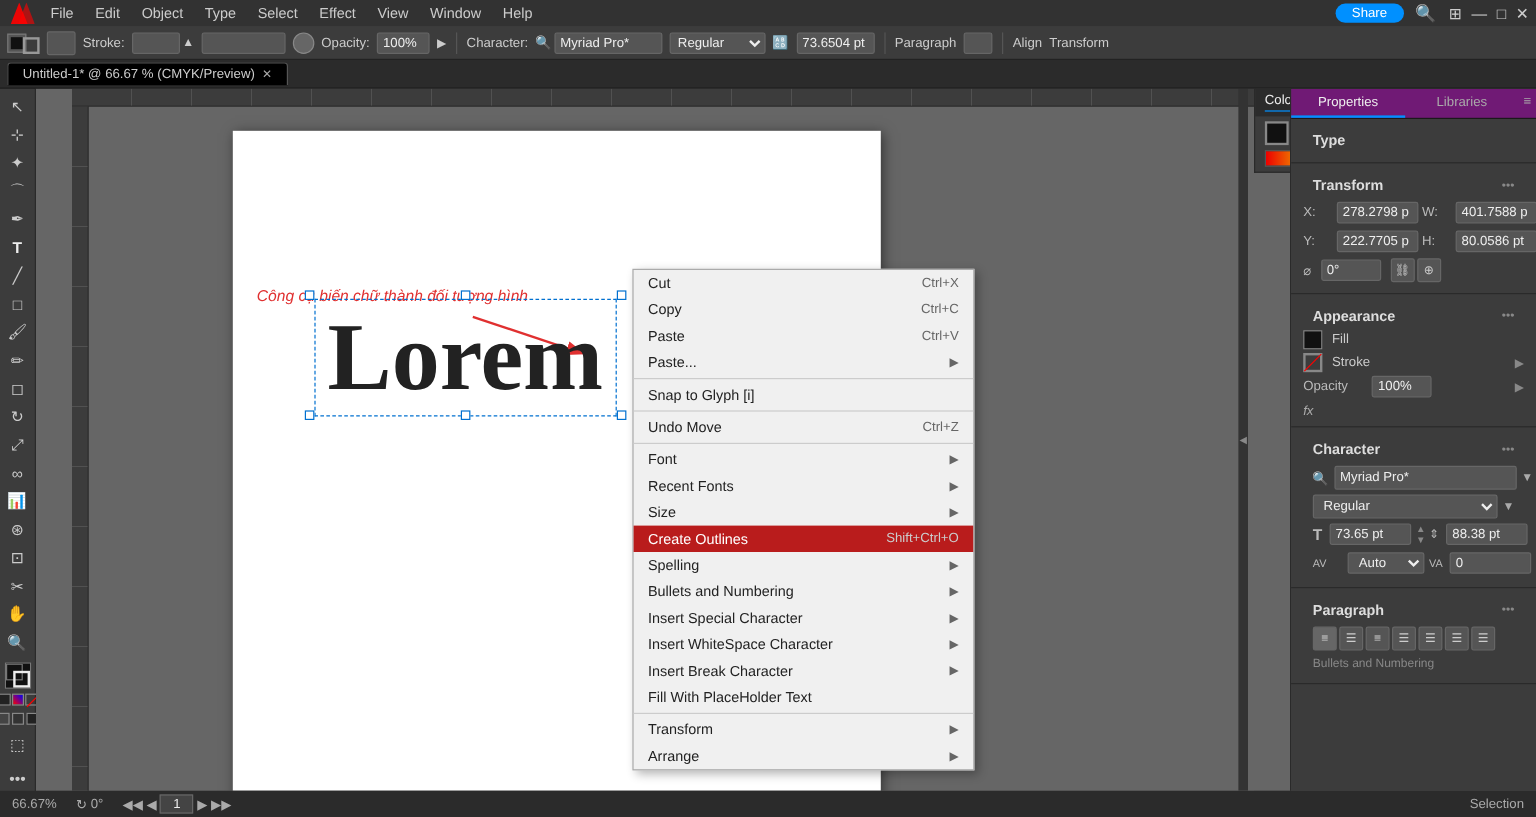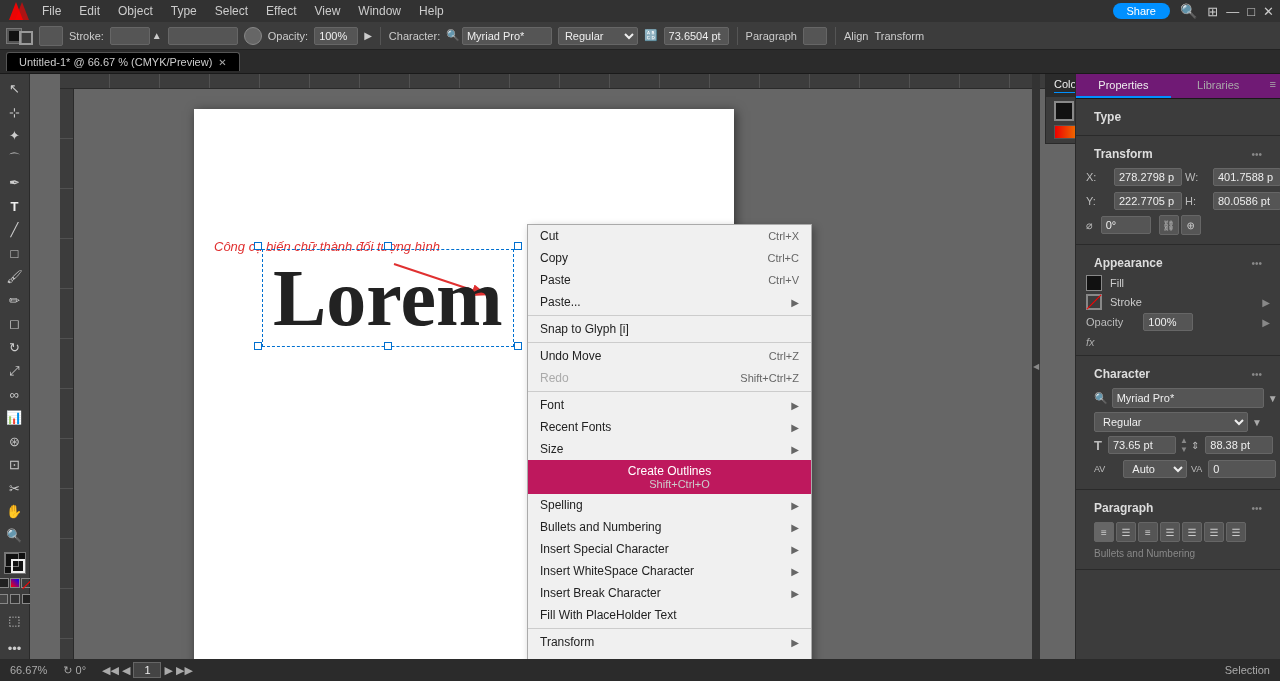--- a/index.html
+++ b/index.html
@@ -150,21 +150,21 @@
       color: #222;
     }
     .menu-item {
       display: flex;
       align-items: center;
       justify-content: space-between;
       padding: 4px 12px;
       cursor: pointer;
       position: relative;
     }
-    .menu-item.highlighted { background: #be185d; color: white; flex-direction: column; }
+    .menu-item.highlighted { background: #b91c1c; color: white; }
     .menu-item.disabled { color: #aaa; cursor: default; }
     .menu-item-label { flex: 1; }
     .menu-item-shortcut { color: #666; font-size: 11px; margin-left: 20px; }
     .menu-item.highlighted .menu-item-shortcut { color: #ccc; }
     .menu-item-arrow { font-size: 10px; color: #666; }
     .menu-separator {
       height: 1px;
       background: #ccc;
       margin: 2px 0;
     }
@@ -488,24 +488,20 @@
       </div>
       <div class="menu-separator"></div>
       <div class="menu-item">
         <span class="menu-item-label">Snap to Glyph [i]</span>
       </div>
       <div class="menu-separator"></div>
       <div class="menu-item">
         <span class="menu-item-label">Undo Move</span>
         <span class="menu-item-shortcut">Ctrl+Z</span>
       </div>
-      <div class="menu-item disabled">
-        <span class="menu-item-label">Redo</span>
-        <span class="menu-item-shortcut">Shift+Ctrl+Z</span>
-      </div>
       <div class="menu-separator"></div>
       <div class="menu-item">
         <span class="menu-item-label">Font</span>
         <span class="menu-item-arrow">▶</span>
       </div>
       <div class="menu-item">
         <span class="menu-item-label">Recent Fonts</span>
         <span class="menu-item-arrow">▶</span>
       </div>
       <div class="menu-item">

